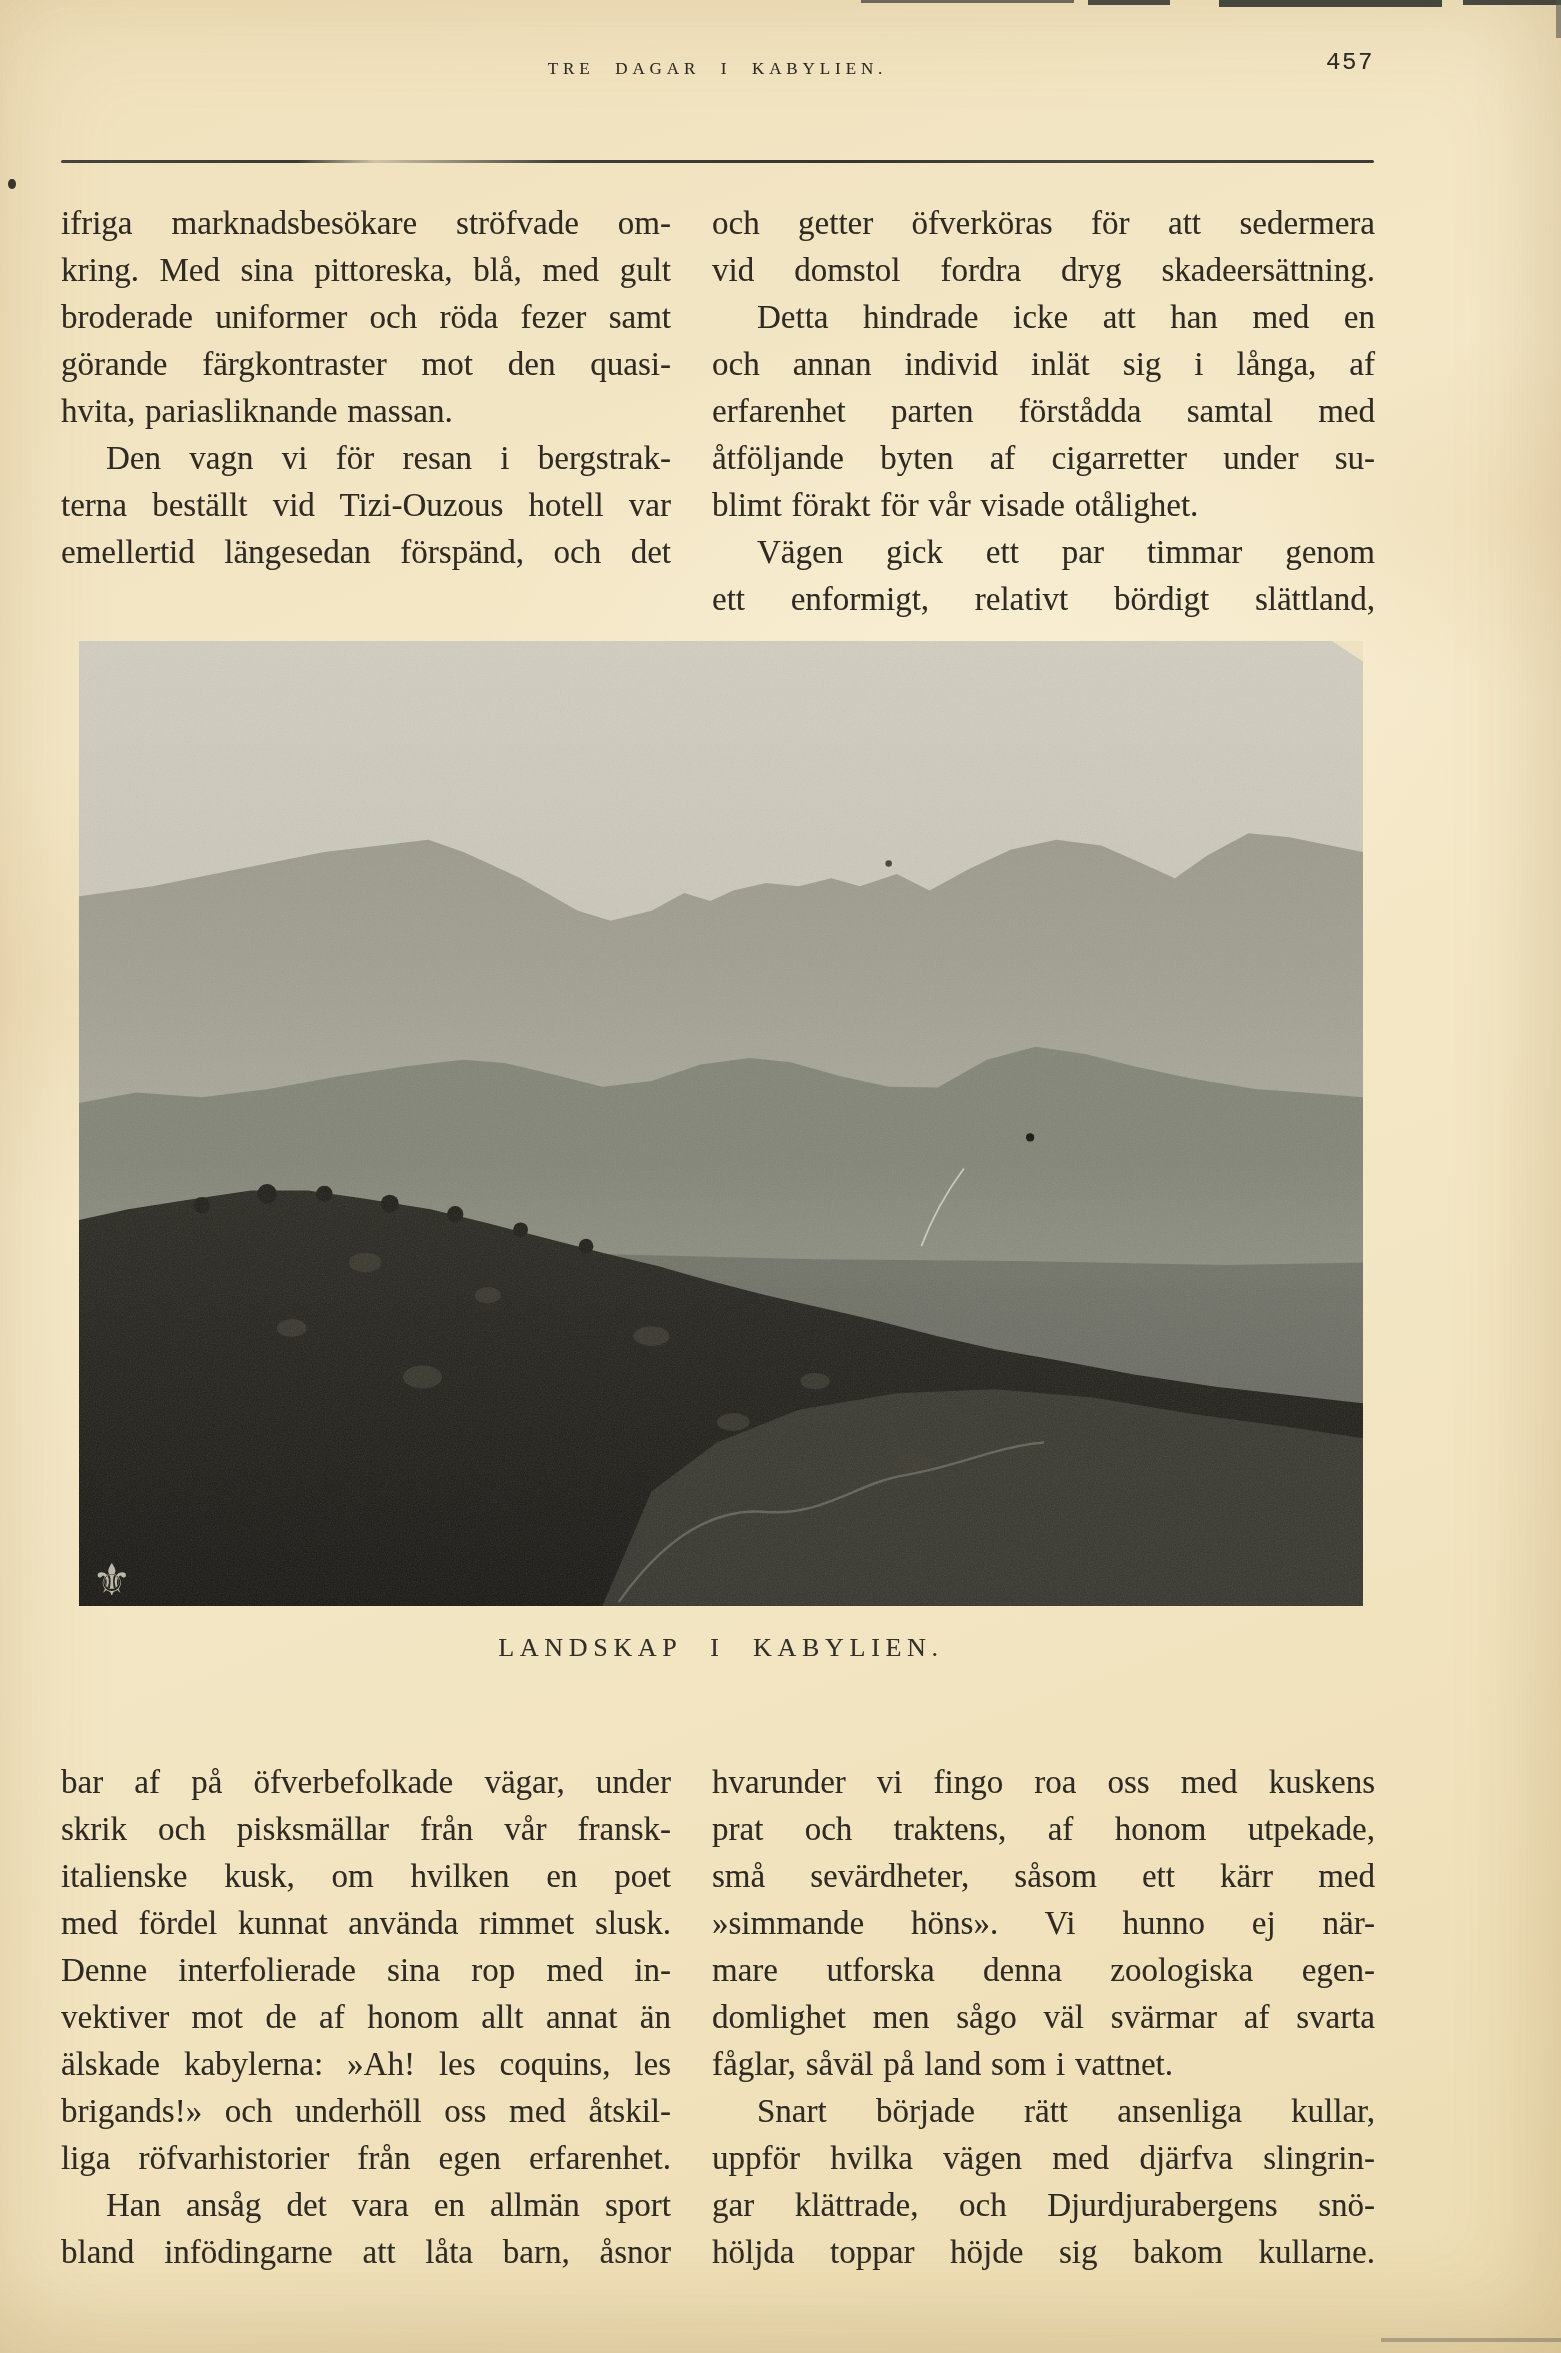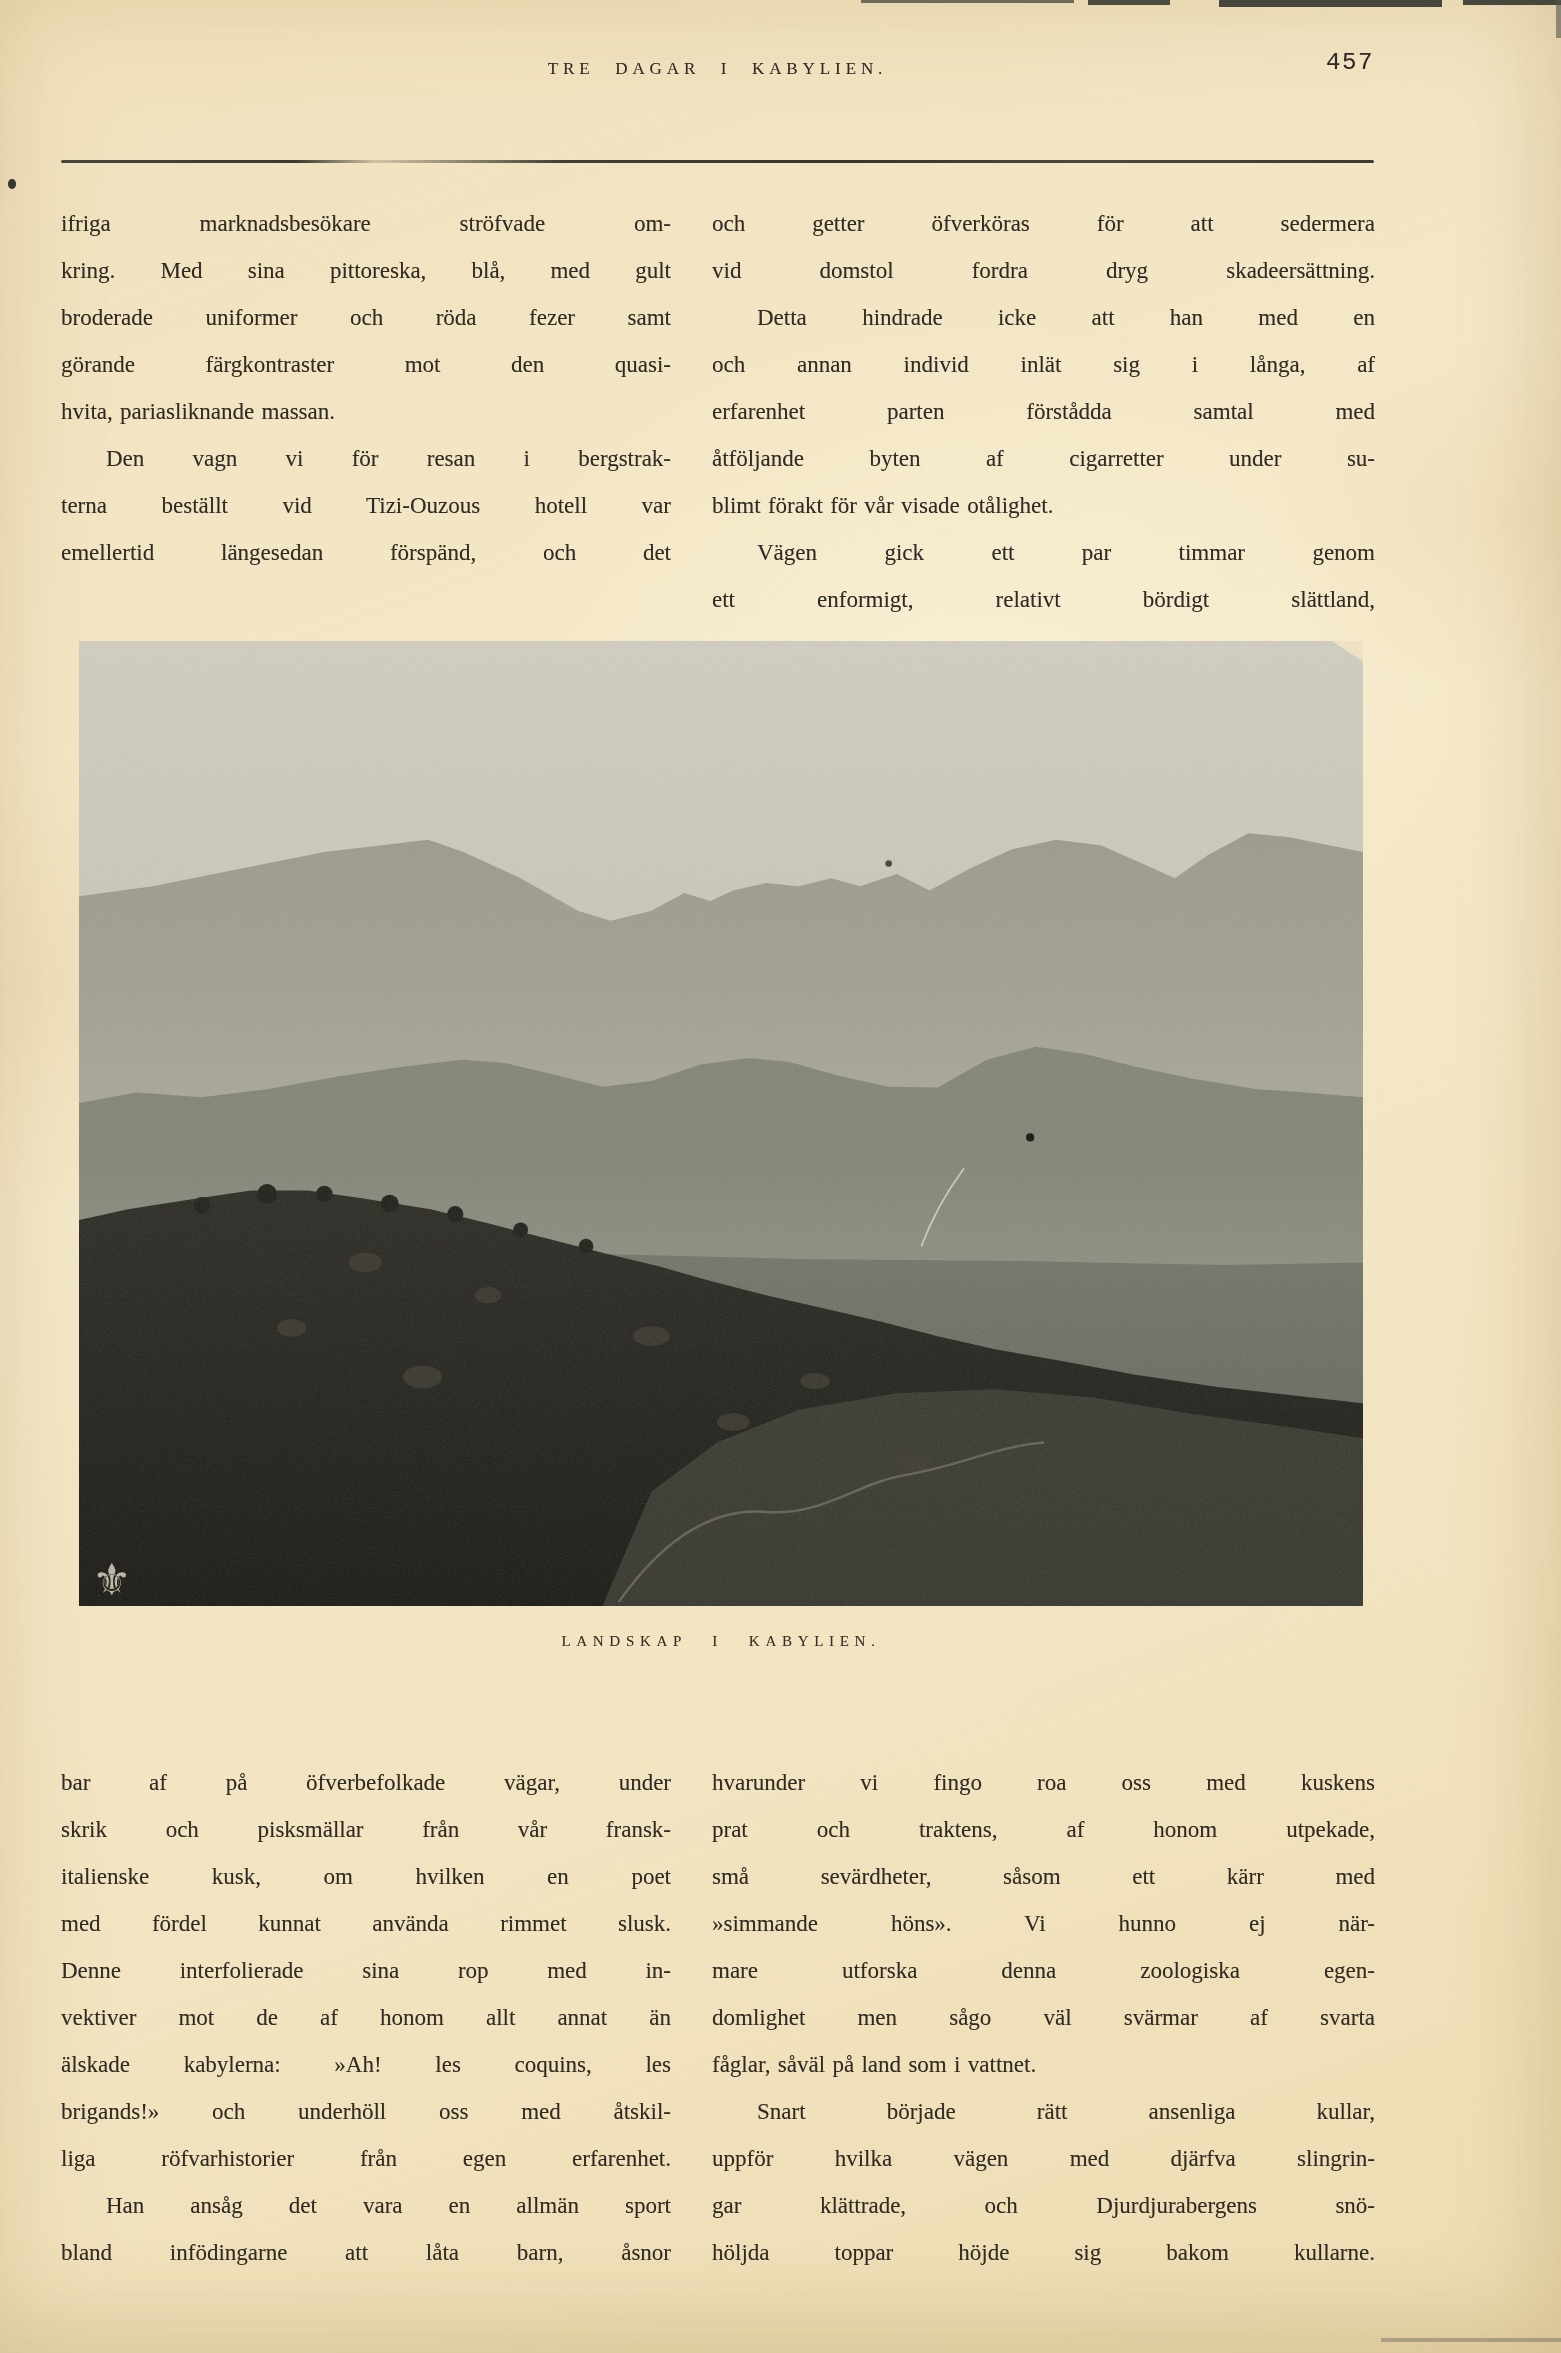--- a/index.html
+++ b/index.html
@@ -29,37 +29,37 @@
   .head-rule{
     position:absolute;left:61px;top:160px;width:1313px;height:2.5px;
     background:linear-gradient(90deg,#46453c 0%,#3b3a32 18%,#50504636 24%,#403f37 38%,#35342d 60%,#4a4940 78%,#3c3b33 100%);
     border-radius:1.6px;
   }
   .margin-dot{
     position:absolute;left:8.2px;top:179px;width:7.4px;height:9.8px;border-radius:50%;
     background:#262420;opacity:.9;
   }
   .col{
-    position:absolute;font-size:23px;line-height:47px;word-spacing:1.6px;
+    position:absolute;font-size:33px;line-height:47px;word-spacing:1.6px;
   }
   .col .line{text-align:justify;text-align-last:justify;white-space:normal;}
   .col .line.rag{text-align-last:left;}
   .col .line.indent{text-indent:45px;}
   .col-tl{left:61px;top:200px;width:610px;}
   .col-tr{left:712px;top:200px;width:663px;}
   .col-bl{left:61px;top:1759px;width:610px;}
   .col-br{left:712px;top:1759px;width:663px;}
   .photo{
     position:absolute;left:79px;top:641px;width:1284px;height:965px;
     background:#bdbcae;
   }
   .photo svg{display:block;width:100%;height:100%;}
   .caption{
     position:absolute;left:79px;top:1633px;width:1284px;text-align:center;
-    font-size:15px;letter-spacing:5.7px;word-spacing:16.4px;color:#33302a;
+    font-size:26px;letter-spacing:5.7px;word-spacing:16.4px;color:#33302a;
     text-shadow:0.2px 0.2px 0.3px rgba(60,52,40,.3);
   }
   .artifact{position:absolute;}
   .a-top1{left:861px;top:0;width:213px;height:3.3px;background:#41433e;opacity:.75;}
   .a-top2{left:1088px;top:0;width:82px;height:4.9px;background:#30322e;opacity:.85;}
   .a-top3{left:1219px;top:0;width:223px;height:6.5px;background:#33352f;opacity:.9;}
   .a-top4{left:1463px;top:0;width:99px;height:4.9px;background:#2c2e2a;opacity:.85;}
   .a-right{left:1556px;top:0;width:5.7px;height:38px;background:#54564f;opacity:.6;}
   .a-bottom{left:1381px;top:2338px;width:181px;height:4.1px;background:#4a4b44;opacity:.35;}
 </style>

